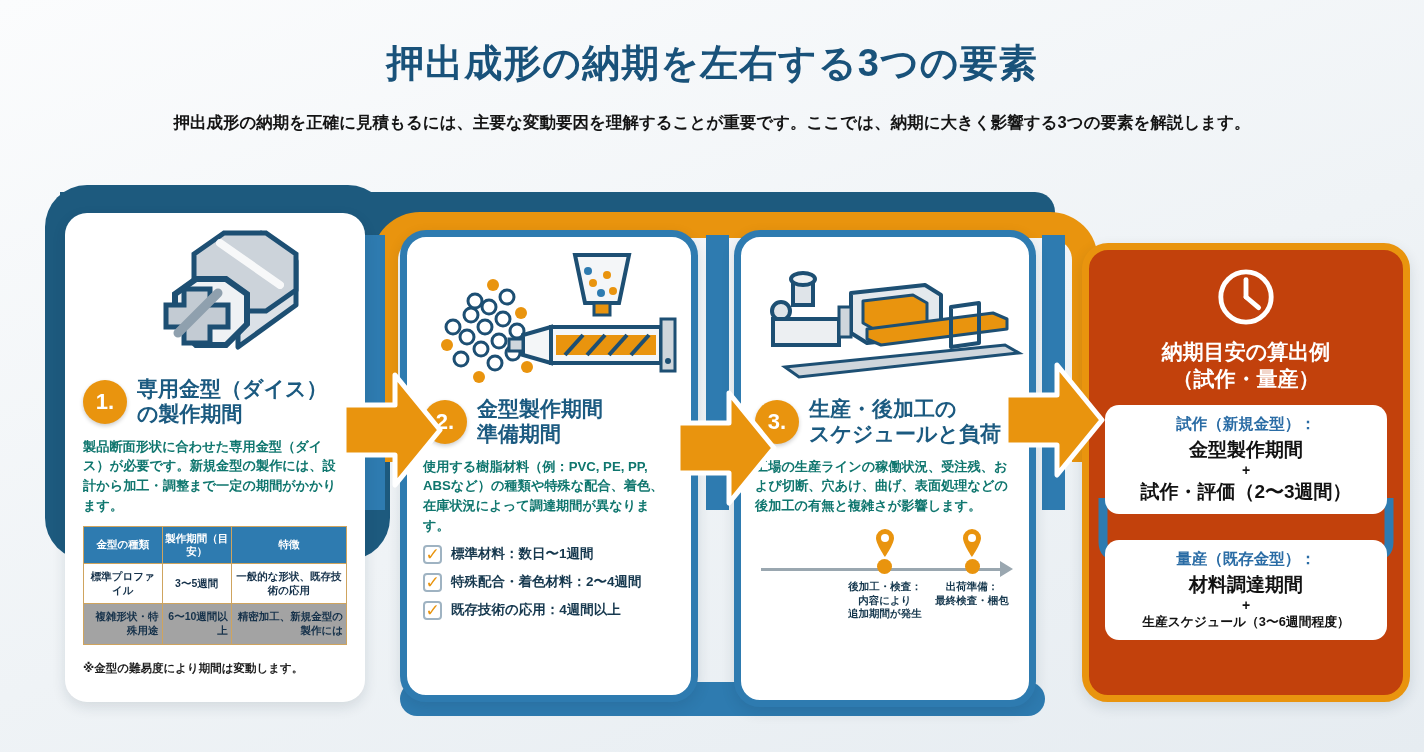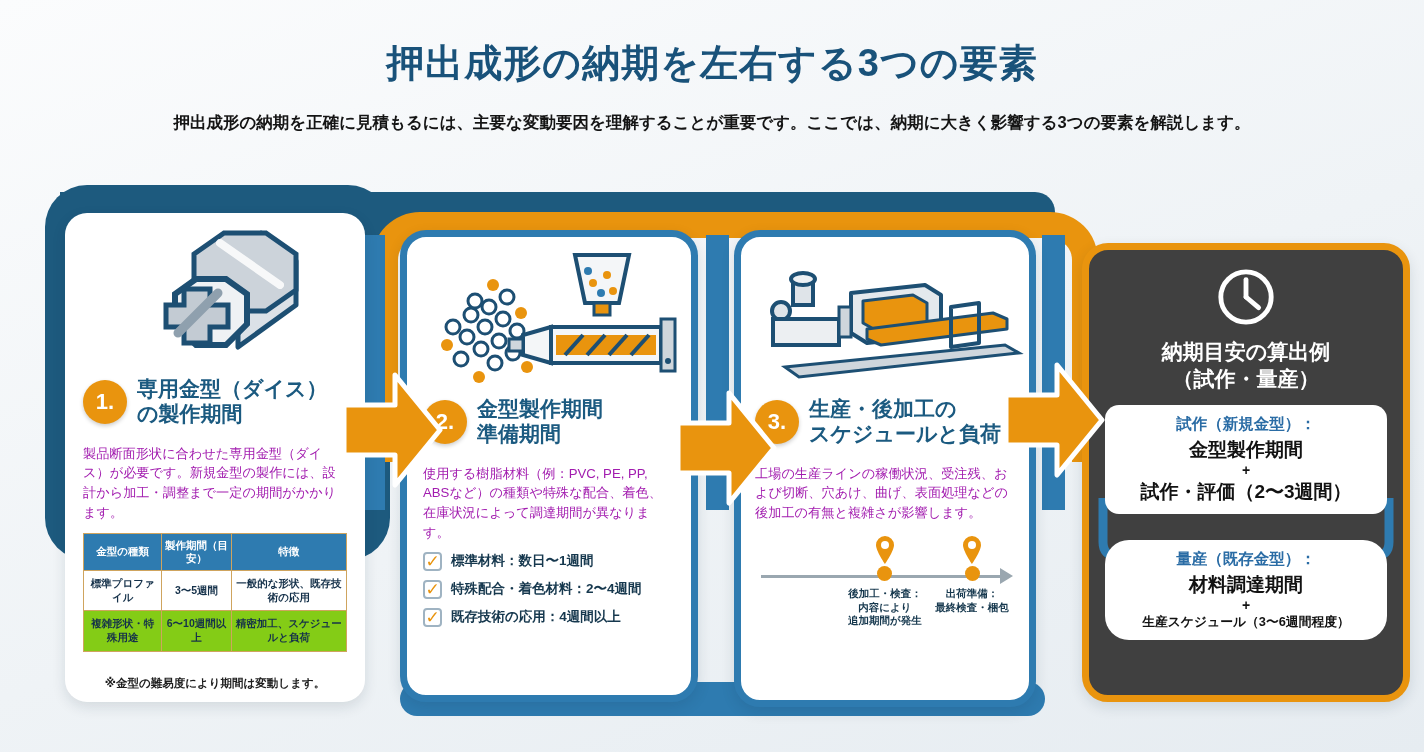--- a/index.html
+++ b/index.html
@@ -30,39 +30,39 @@
     background:#2e7bb0; border-radius:17px; }
 
   
   .card { position:absolute; background:#fff; box-shadow:0 5px 14px rgba(20,40,60,.12); }
   .card1 { left:65px;  top:213px; width:300px; height:489px; border-radius:22px; padding:10px 18px; }
   .card2 { left:400px; top:230px; width:298px; height:472px; border-radius:26px;
            border:7px solid #2e7bb0; padding:8px 16px; }
   .card3 { left:734px; top:230px; width:302px; height:477px; border-radius:26px;
            border:7px solid #2e7bb0; padding:8px 14px; }
   .card4 { left:1082px; top:243px; width:328px; height:459px; border-radius:26px;
-           background:#404040; border:7px solid #e9940e; padding:14px 16px; text-align:center; }
+           background:#c2410c; border:7px solid #e9940e; padding:14px 16px; text-align:center; }
 
   .illus { display:block; margin:4px auto 2px; }
 
   .head-row { display:flex; align-items:center; gap:10px; margin-top:2px; }
   .badge { flex:0 0 44px; width:44px; height:44px; border-radius:50%; background:#e9940e;
     color:#fff; font-size:22px; font-weight:800; display:flex; align-items:center;
     justify-content:center; box-shadow:0 2px 4px rgba(0,0,0,.2); }
   .card-title { font-size:21px; line-height:1.18; font-weight:800; color:#1b5a80; }
-  .body-text { margin-top:17px; font-size:13.2px; line-height:1.5; font-weight:400; color:#a21caf; }
+  .body-text { margin-top:10px; font-size:13.2px; line-height:1.5; font-weight:700; color:#0f766e; }
 
   
   .die-table { width:100%; margin-top:10px; border-collapse:collapse; font-size:10.5px;
     text-align:center; color:#15314a; }
   .die-table th { background:#2e7bb0; color:#fff; font-weight:700; padding:5px 2px;
     border:1.5px solid #cfa45e; line-height:1.25; }
   .die-table td { border:1.5px solid #cfa45e; padding:6px 3px; font-weight:700; line-height:1.3; background:#fff; }
-  .die-table tr.alt td { background:#84cc16; }
-  .footnote { margin-top:24px; font-size:11.5px; font-weight:700; color:#1d1d1d;text-align:center; }
+  .die-table tr.alt td { background:#a3a3a3;text-align:right; }
+  .footnote { margin-top:16px; font-size:11.5px; font-weight:700; color:#1d1d1d; }
 
   
   .check-row { display:flex; align-items:center; gap:9px; margin-top:9px; }
   .checkbox { flex:0 0 19px; width:19px; height:19px; background:#fff; border:2px solid #9fb3c2;
     border-radius:4px; color:#e9940e; font-size:17px; font-weight:900; line-height:15px; text-align:center; }
   .check-label { font-size:13.5px; font-weight:800; color:#16384e;text-align:center; }
 
   
   .timeline { position:relative; margin-top:12px; height:108px; }
   .tl-line { position:absolute; top:40px; left:6px; right:14px; height:3px; background:#9aa7b0; }
@@ -72,21 +72,21 @@
   .tl-stop .pin { display:block; margin:0 auto; }
   .tl-dot { width:15px; height:15px; border-radius:50%; background:#e9940e; margin:1px auto 6px; }
   .tl-label { font-size:10.5px; font-weight:700; color:#16384e; line-height:1.3; }
   .s1 { left:0; } .s2 { left:33.5%; } .s3 { left:67%; }
 
   
   .clock-wrap { margin-top:2px; }
   .card4-title { margin-top:6px; font-size:21px; font-weight:800; color:#fff; line-height:1.3; }
   .calc-box { position:relative; z-index:2; background:#fff; border-radius:14px;
     margin-top:12px; padding:9px 12px; }
-  .calc-box.second { margin-top:26px;border-radius:24px; }
+  .calc-box.second { margin-top:26px; }
   .calc-label { font-size:15.5px; font-weight:800; color:#2a6ca5; }
   .calc-line { font-size:19px; font-weight:800; color:#121212; margin-top:2px; }
   .calc-line.small { font-size:12.8px; }
   .calc-plus { font-size:14px; font-weight:800; color:#121212; line-height:1; }
   .bracket { position:absolute; z-index:1; top:248px; }
   .bracket.left { left:6px; } .bracket.right { right:6px; }
 
   .flow-arrow { position:absolute; z-index:6; }
 </style>
 </head>
@@ -130,21 +130,21 @@
         <th>特徴</th>
       </tr>
       <tr>
         <td>標準プロファイル</td>
         <td>3〜5週間</td>
         <td>一般的な形状、既存技術の応用</td>
       </tr>
       <tr class="alt">
         <td>複雑形状・特殊用途</td>
         <td>6〜10週間以上</td>
-        <td>精密加工、スケジュールと負荷</td>
+        <td>精密加工、新規金型の製作には</td>
       </tr>
     </tbody>
       </table>
     <div class="footnote">※金型の難易度により期間は変動します。</div>
   </div>
 
   <div class="card card2">
     <svg class="illus" width="258" height="146" viewBox="0 0 258 146">
       <g stroke="#1d4f73" stroke-width="3" fill="#ffffff">
         <circle cx="30" cy="78" r="7"></circle>

